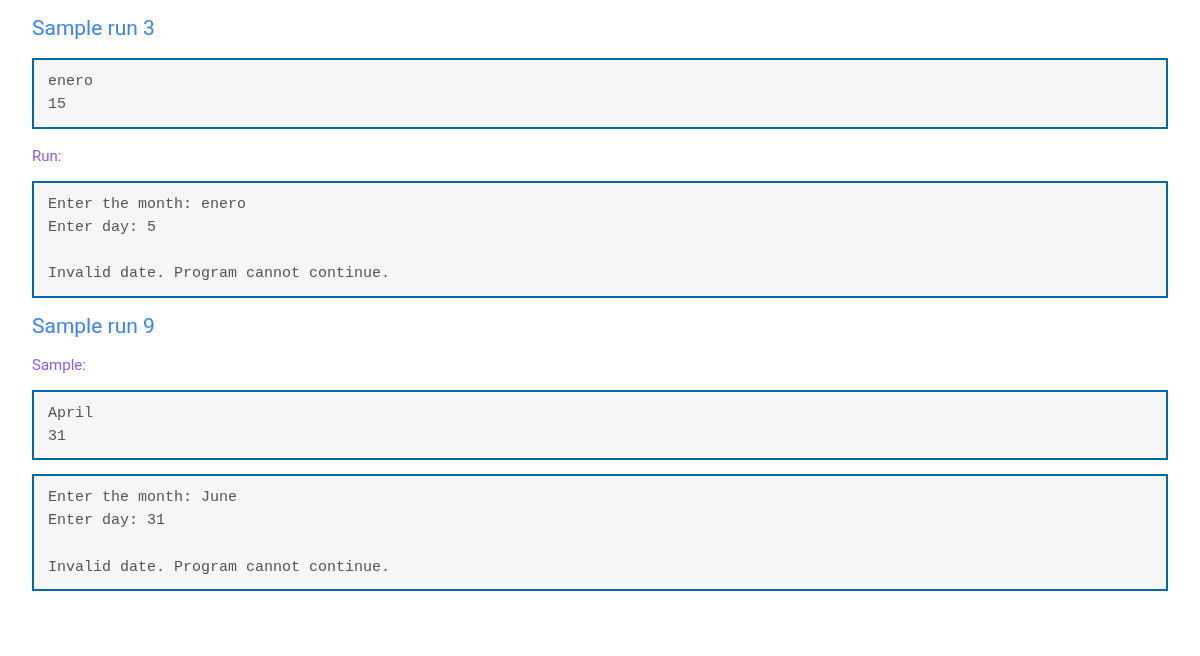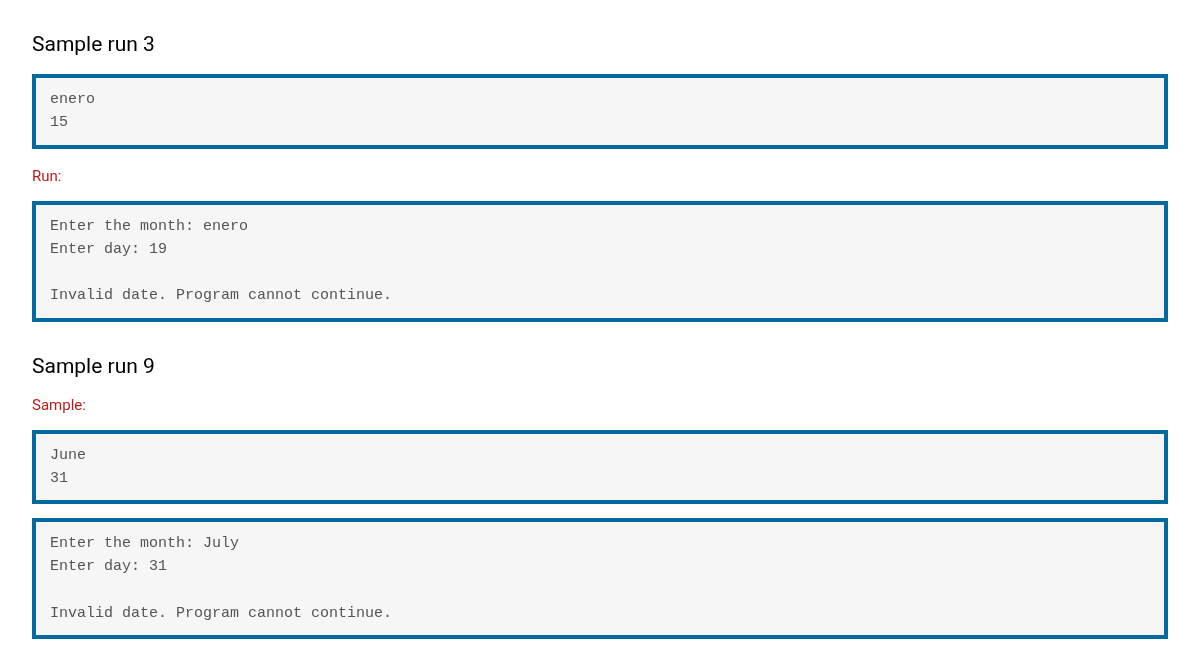--- a/index.html
+++ b/index.html
@@ -8,63 +8,63 @@
       box-sizing: border-box;
     }
     body {
       font-family: -apple-system, BlinkMacSystemFont, "Segoe UI", Roboto, "Helvetica Neue", Arial, sans-serif;
       background: #ffffff;
       padding: 0 32px;
       color: #333;
       width: 1200px;
     }
     h3.section-heading {
-      color: #000000;
+      color: #3b82f6;
       font-size: 21px;
       font-weight: 400;
-      margin-top: 32px;
+      margin-top: 16px;
       margin-bottom: 18px;
     }
     p.text-label {
-      color: #b91c1c;
+      color: #8b5cf6;
       font-size: 15px;
       font-weight: 400;
       margin-top: 18px;
       margin-bottom: 16px;
     }
     pre.code-block {
       background: #f6f6f6;
-      border: 4px solid #0369a1;
+      border: 2px solid #0369a1;
       padding: 10px 14px;
       font-family: "Courier New", Courier, monospace;
       font-size: 15px;
       color: #555555;
       line-height: 1.55;
       white-space: pre-wrap;
       margin-bottom: 14px;
     }
   </style>
 </head>
 <body>
 
 <h3 class="section-heading">Sample run 3</h3>
 
 <pre class="code-block">enero
 15</pre>
 
 <p class="text-label">Run:</p>
 
 <pre class="code-block">Enter the month: enero
-Enter day: 19
+Enter day: 5
 
 Invalid date. Program cannot continue.</pre>
 
 <h3 class="section-heading">Sample run 9</h3>
 
 <p class="text-label">Sample:</p>
 
-<pre class="code-block">June
+<pre class="code-block">April
 31</pre>
 
-<pre class="code-block">Enter the month: July
+<pre class="code-block">Enter the month: June
 Enter day: 31
 
 Invalid date. Program cannot continue.</pre>
 
 </body></html>

